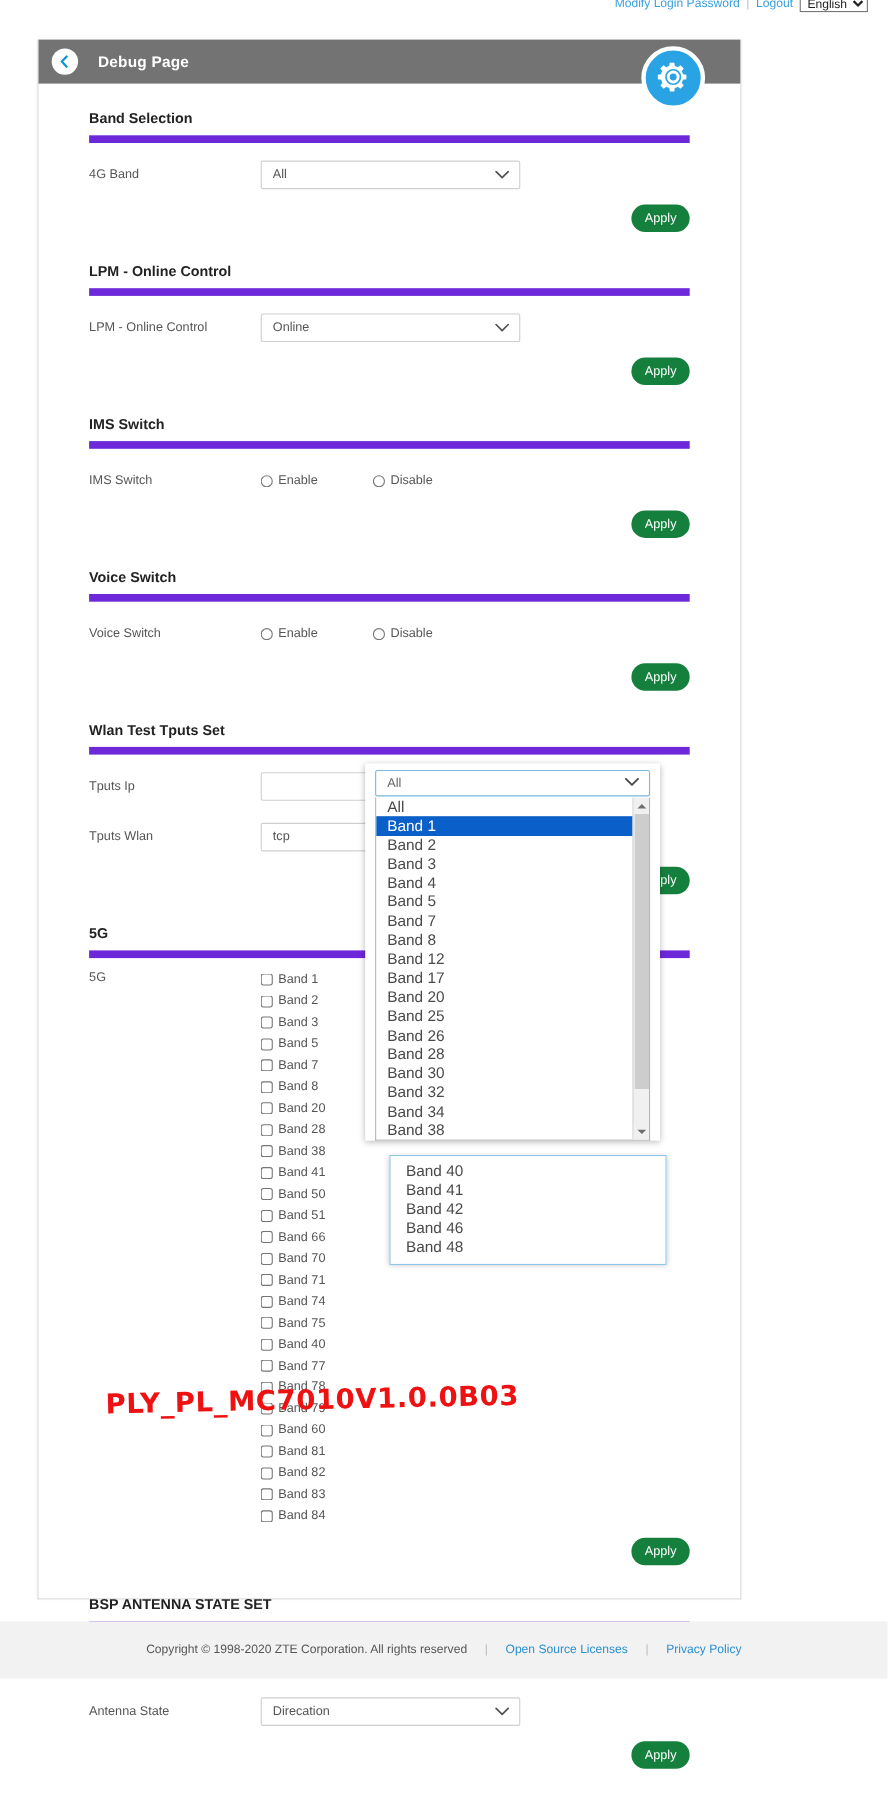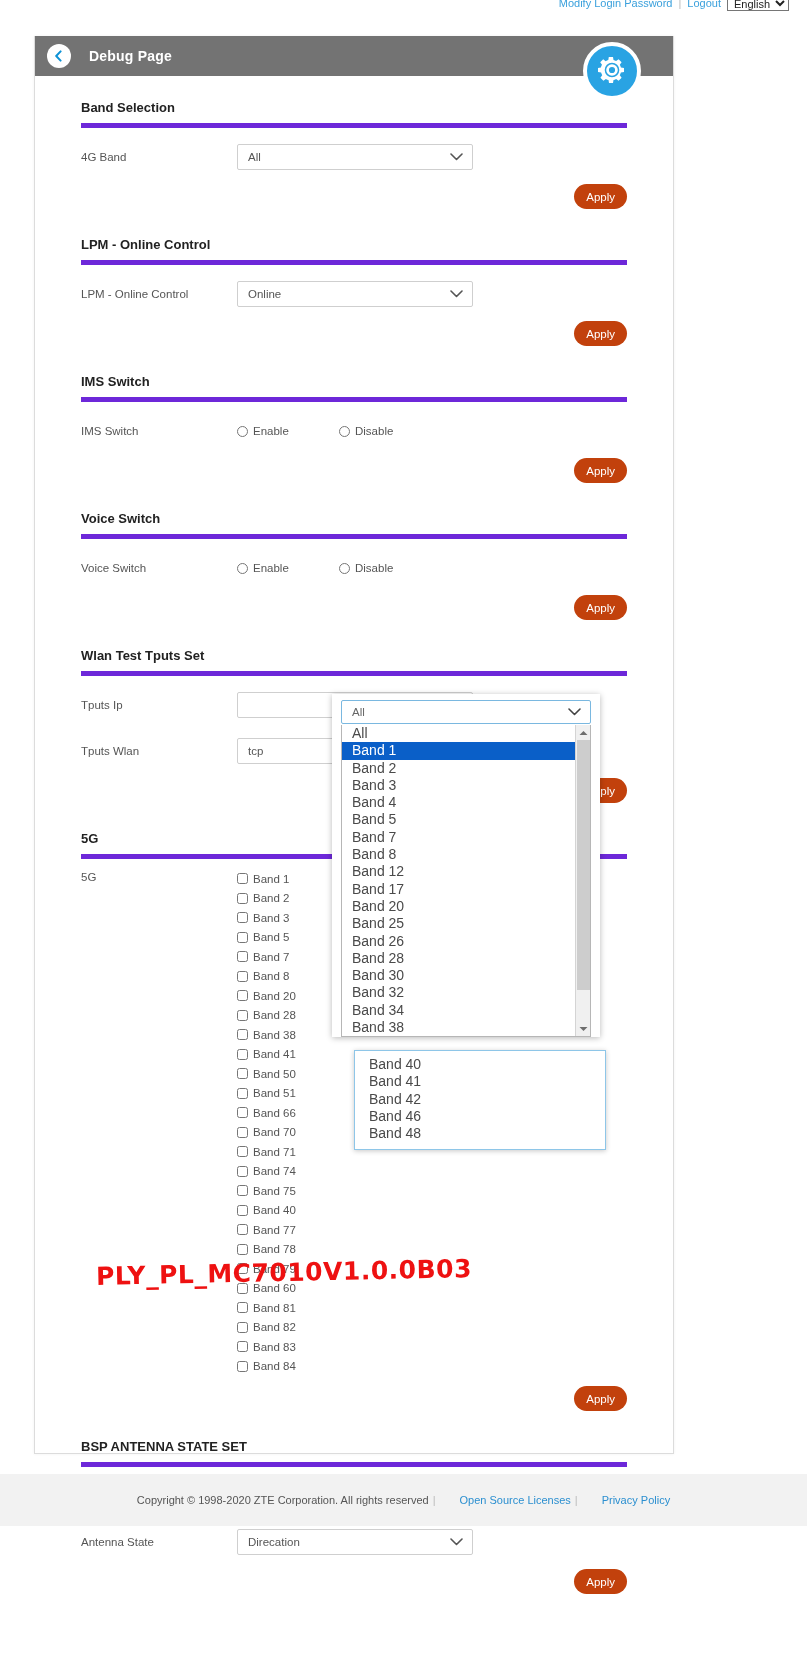--- a/index.html
+++ b/index.html
@@ -60,21 +60,21 @@
     background: #29a3e3;
     border: 4px solid #fff;
     display:flex; align-items:center; justify-content:center;
   }
 
   .card-body { padding: 0 46px 0 46px; position: relative; }
 
   .section-title {
     font-size: 13px; font-weight: bold; color: #222;
     padding-top: 24px; padding-bottom: 8px;
-    border-bottom: 5px solid #6d28d9;
+    border-bottom: 7px solid #6d28d9;
   }
   .section-title.tight { padding-top: 14px; }
 
   .row {
     display: flex; align-items: center;
     min-height: 34px;
     margin-top: 12px;
   }
   .row-label {
     width: 156px; flex: 0 0 156px;
@@ -100,21 +100,21 @@
     background:#fff; color:#444;
     font-size: 11.5px; font-family:"Liberation Sans",sans-serif;
     padding: 0 8px;
   }
   .radio-group { display:flex; align-items:center; }
   .radio-item { display:flex; align-items:flex-end; width: 102px; font-size: 11.5px; color:#555; }
   .radio-item input { margin:0 5px 0 0; width:11px; height:11px; }
 
   .apply-row { display:flex; justify-content:flex-end; padding: 10px 0 14px 0; }
   .apply-btn {
-    background: #c2410c; color:#fff; border:none;
+    background: #15803d; color:#fff; border:none;
     border-radius: 13px; height: 25px; min-width: 48px;
     font-size: 11.5px; font-family:"Liberation Sans",sans-serif;
     cursor: pointer; padding: 0 12px;
   }
 
   
   .fiveg-row { display:flex; margin-top: 10px; }
   .fiveg-label { width: 156px; flex:0 0 156px; font-size: 11.5px; color:#555; padding-top:2px;}
   .band-list { display:flex; flex-direction:column; }
   .band-item { display:flex; align-items:center; height: 19.5px; font-size: 11.5px; color:#555; }
@@ -188,23 +188,23 @@
     height: 100px;
   }
   .dd-wrap2 .dd-opt { font-size: 14px; padding-left: 14px; height: 17.3px; line-height:17.3px; }
 
   
   .footer {
     position:absolute; left:0; top:1474px; width: 807px; height: 52px;
     background:#f2f2f2;
     display:flex; align-items:center; justify-content:center;
     font-size: 11px; color:#555;
-    gap: 4px;
-  }
-  .footer a { color:#2b8fd0; text-decoration:none;margin-left:20px; }
+    gap: 16px;
+  }
+  .footer a { color:#2b8fd0; text-decoration:none; }
   .footer .bar { color:#bbb; }
 </style>
 </head>
 <body>
 
 <div class="topbar">
   <a href="#">Modify Login Password</a>
   <span class="sep">|</span>
   <a href="#">Logout</a>
   <select class="lang-select">

